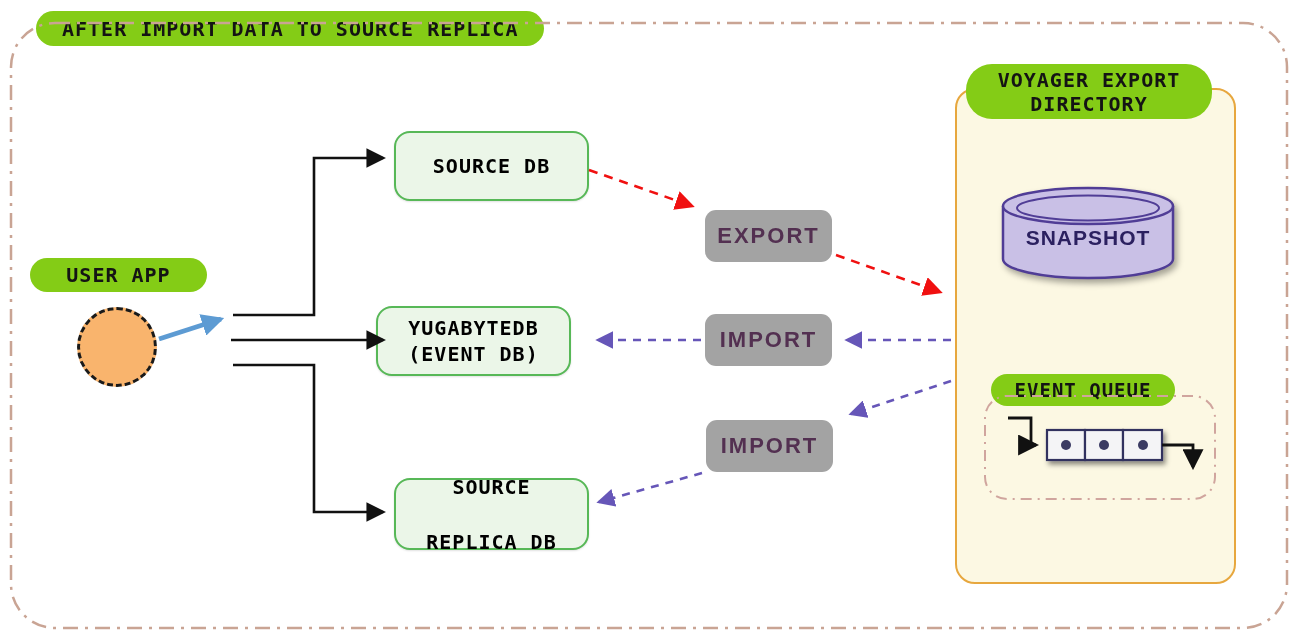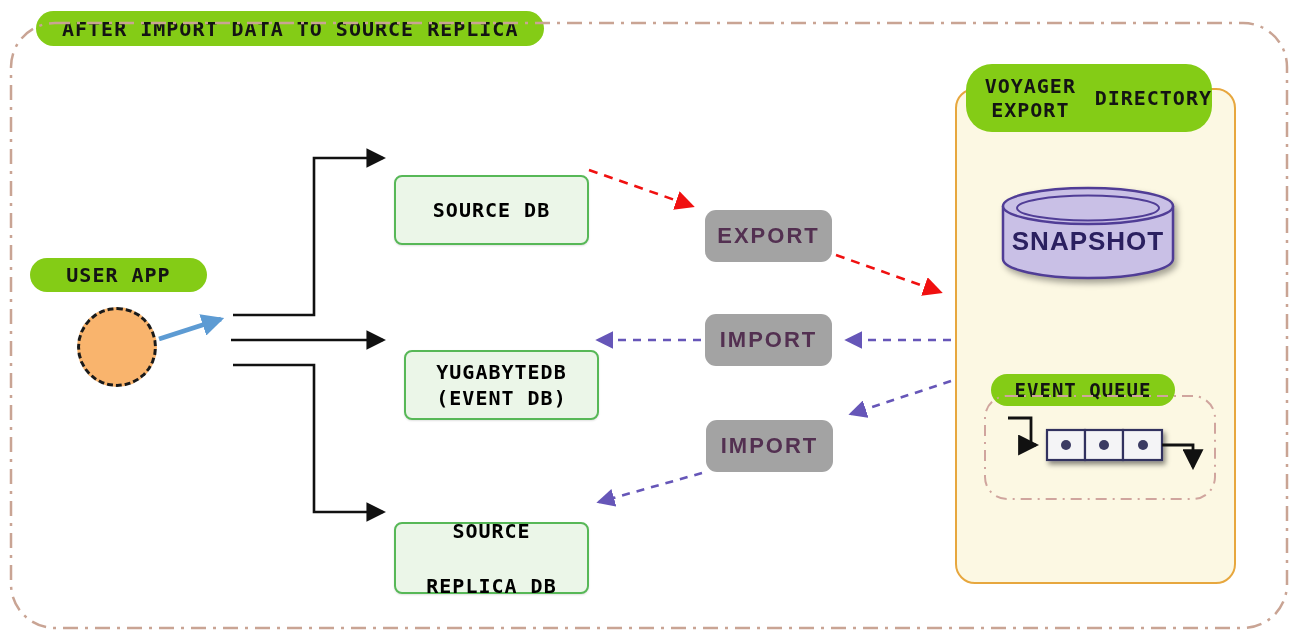--- a/index.html
+++ b/index.html
@@ -7,53 +7,52 @@
     position:relative;width:1298px;height:643px;background:#ffffff;overflow:hidden;
     font-family:"DejaVu Sans Mono",monospace;
   }
   .abs{position:absolute;}
   .pill{
     background:#84cc16;border-radius:20px;display:flex;align-items:center;justify-content:center;
     font-weight:bold;color:#141414;letter-spacing:1px;
   }
   .title-pill{left:36px;top:11px;height:35px;padding:0 26px;font-size:20px;border-radius:18px;z-index:5;}
   .userapp-pill{left:30px;top:258px;width:177px;height:34px;font-size:20px;border-radius:17px;}
-  .voyager-pill{left:966px;top:64px;width:246px;height:68px;font-size:20px;line-height:24px;
-    border-radius:26px;text-align:center;flex-direction:row;z-index:5;}
+  .voyager-pill{left:966px;top:64px;width:246px;height:55px;font-size:20px;line-height:24px;
+    border-radius:26px;text-align:center;flex-direction:column;z-index:5;}
   .eq-pill{left:991px;top:374px;width:184px;height:32px;font-size:19px;border-radius:16px;z-index:5;}
   .db-box{
-    background:#ebf6e8;border:2px solid #57b857;border-radius:8px;
+    background:#ebf6e8;border:2px solid #57b857;border-radius:16px;
     display:flex;flex-direction:column;align-items:center;justify-content:center;
     font-weight:bold;font-size:20px;line-height:26px;color:#000;letter-spacing:1px;
     box-shadow:0 1px 2px rgba(0,0,0,.12);
-    margin-top:44px;
   }
   .db-source{left:394px;top:131px;width:191px;height:66px;}
-  .db-target{left:404px;top:306px;width:191px;height:66px;}
+  .db-target{left:376px;top:306px;width:191px;height:66px;}
   .db-replica{left:394px;top:478px;width:191px;height:68px;gap:29px;}
   .tag-box{
     background:#a3a3a3;border-radius:11px;display:flex;align-items:center;justify-content:center;
     font-family:"Liberation Sans",sans-serif;font-weight:bold;font-size:22px;
     color:#533051;letter-spacing:2px;
   }
   .tag-export{left:705px;top:210px;width:127px;height:52px;}
   .tag-import1{left:705px;top:314px;width:127px;height:52px;}
   .tag-import2{left:706px;top:420px;width:127px;height:52px;}
   .voyager-panel{
     left:955px;top:88px;width:277px;height:492px;background:#fcf8e3;
     border:2px solid #e7a73e;border-radius:20px;z-index:1;
   }
   .user-circle{
     left:77px;top:307px;width:80px;height:80px;border-radius:50%;
     background:#f9b46d;border:3px dashed #1a1a1a;box-sizing:border-box;
   }
   .snapshot-svg{left:1000px;top:186px;z-index:3;filter:drop-shadow(3px 4px 3px rgba(0,0,0,.35));}
   .snapshot-label{
     left:1000px;top:226px;width:176px;text-align:center;z-index:4;
-    font-family:"Liberation Sans",sans-serif;font-weight:bold;font-size:26px;
+    font-family:"Liberation Sans",sans-serif;font-weight:bold;font-size:21px;
     color:#2b2060;letter-spacing:1px;
   }
   #overlay{position:absolute;left:0;top:0;z-index:6;pointer-events:none;}
 </style>
 </head>
 <body>
 
 <div id="canvas">
 
   <div class="abs voyager-panel"></div>

